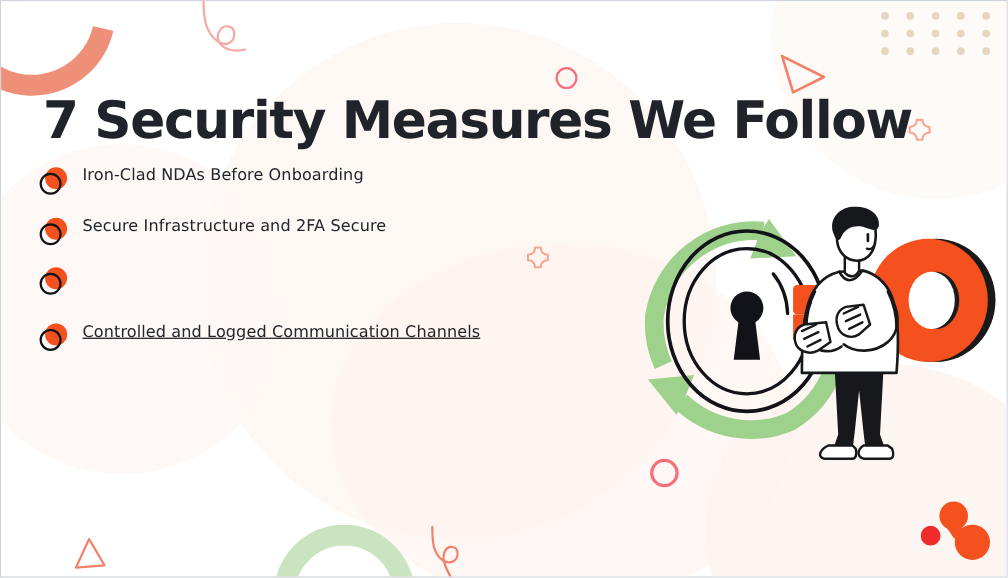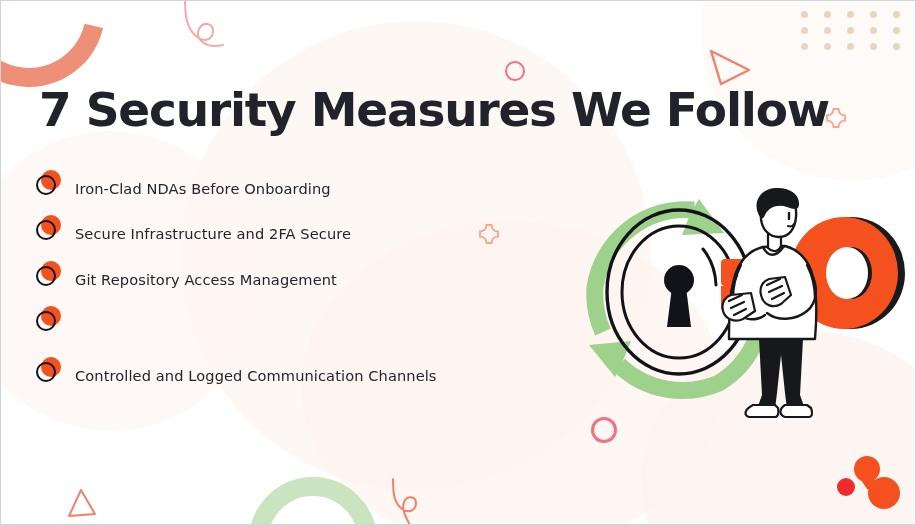--- a/index.html
+++ b/index.html
@@ -110,21 +110,21 @@
   
   #list{
     position:absolute;left:34px;top:150px;
     width:560px;
     margin:0;padding:0;list-style:none;
   }
   .item{
     position:relative;
     height:45.5px;
     display:flex;
-    align-items:flex-end;
+    align-items:flex-start;
   }
   .bullet{
     position:relative;
     width:28px;height:28px;
     flex:0 0 28px;
     margin-right:12px;
   }
   .bullet .dot{
     position:absolute;left:6px;top:1px;
     width:20px;height:20px;border-radius:50%;
@@ -247,38 +247,31 @@
     </li>
 
     <li class="item">
       <span class="bullet">
         <span class="dot"></span>
           <span class="ring"></span>
       </span>
       <span class="item-label">Secure Infrastructure and 2FA Secure</span>
     </li>
 
-    <li class="item">
-      <span class="bullet">
-        <span class="dot"></span>
-          <span class="ring"></span>
-      </span>
-      <span class="item-label">Git Repository Access Management</span>
-    </li>
 
     <li class="item">
       <span class="bullet">
         <span class="dot"></span>
           <span class="ring"></span>
       </span>
     </li>
 
 
 
-    <li class="item" style="margin-top:5px;">
+    <li class="item" style="margin-top:5px;text-decoration:underline;">
       <span class="bullet">
         <span class="dot"></span>
           <span class="ring"></span>
       </span>
       <span class="item-label">Controlled and Logged Communication Channels</span>
     </li>
 
   </ul>
 
   <div id="illustration">

